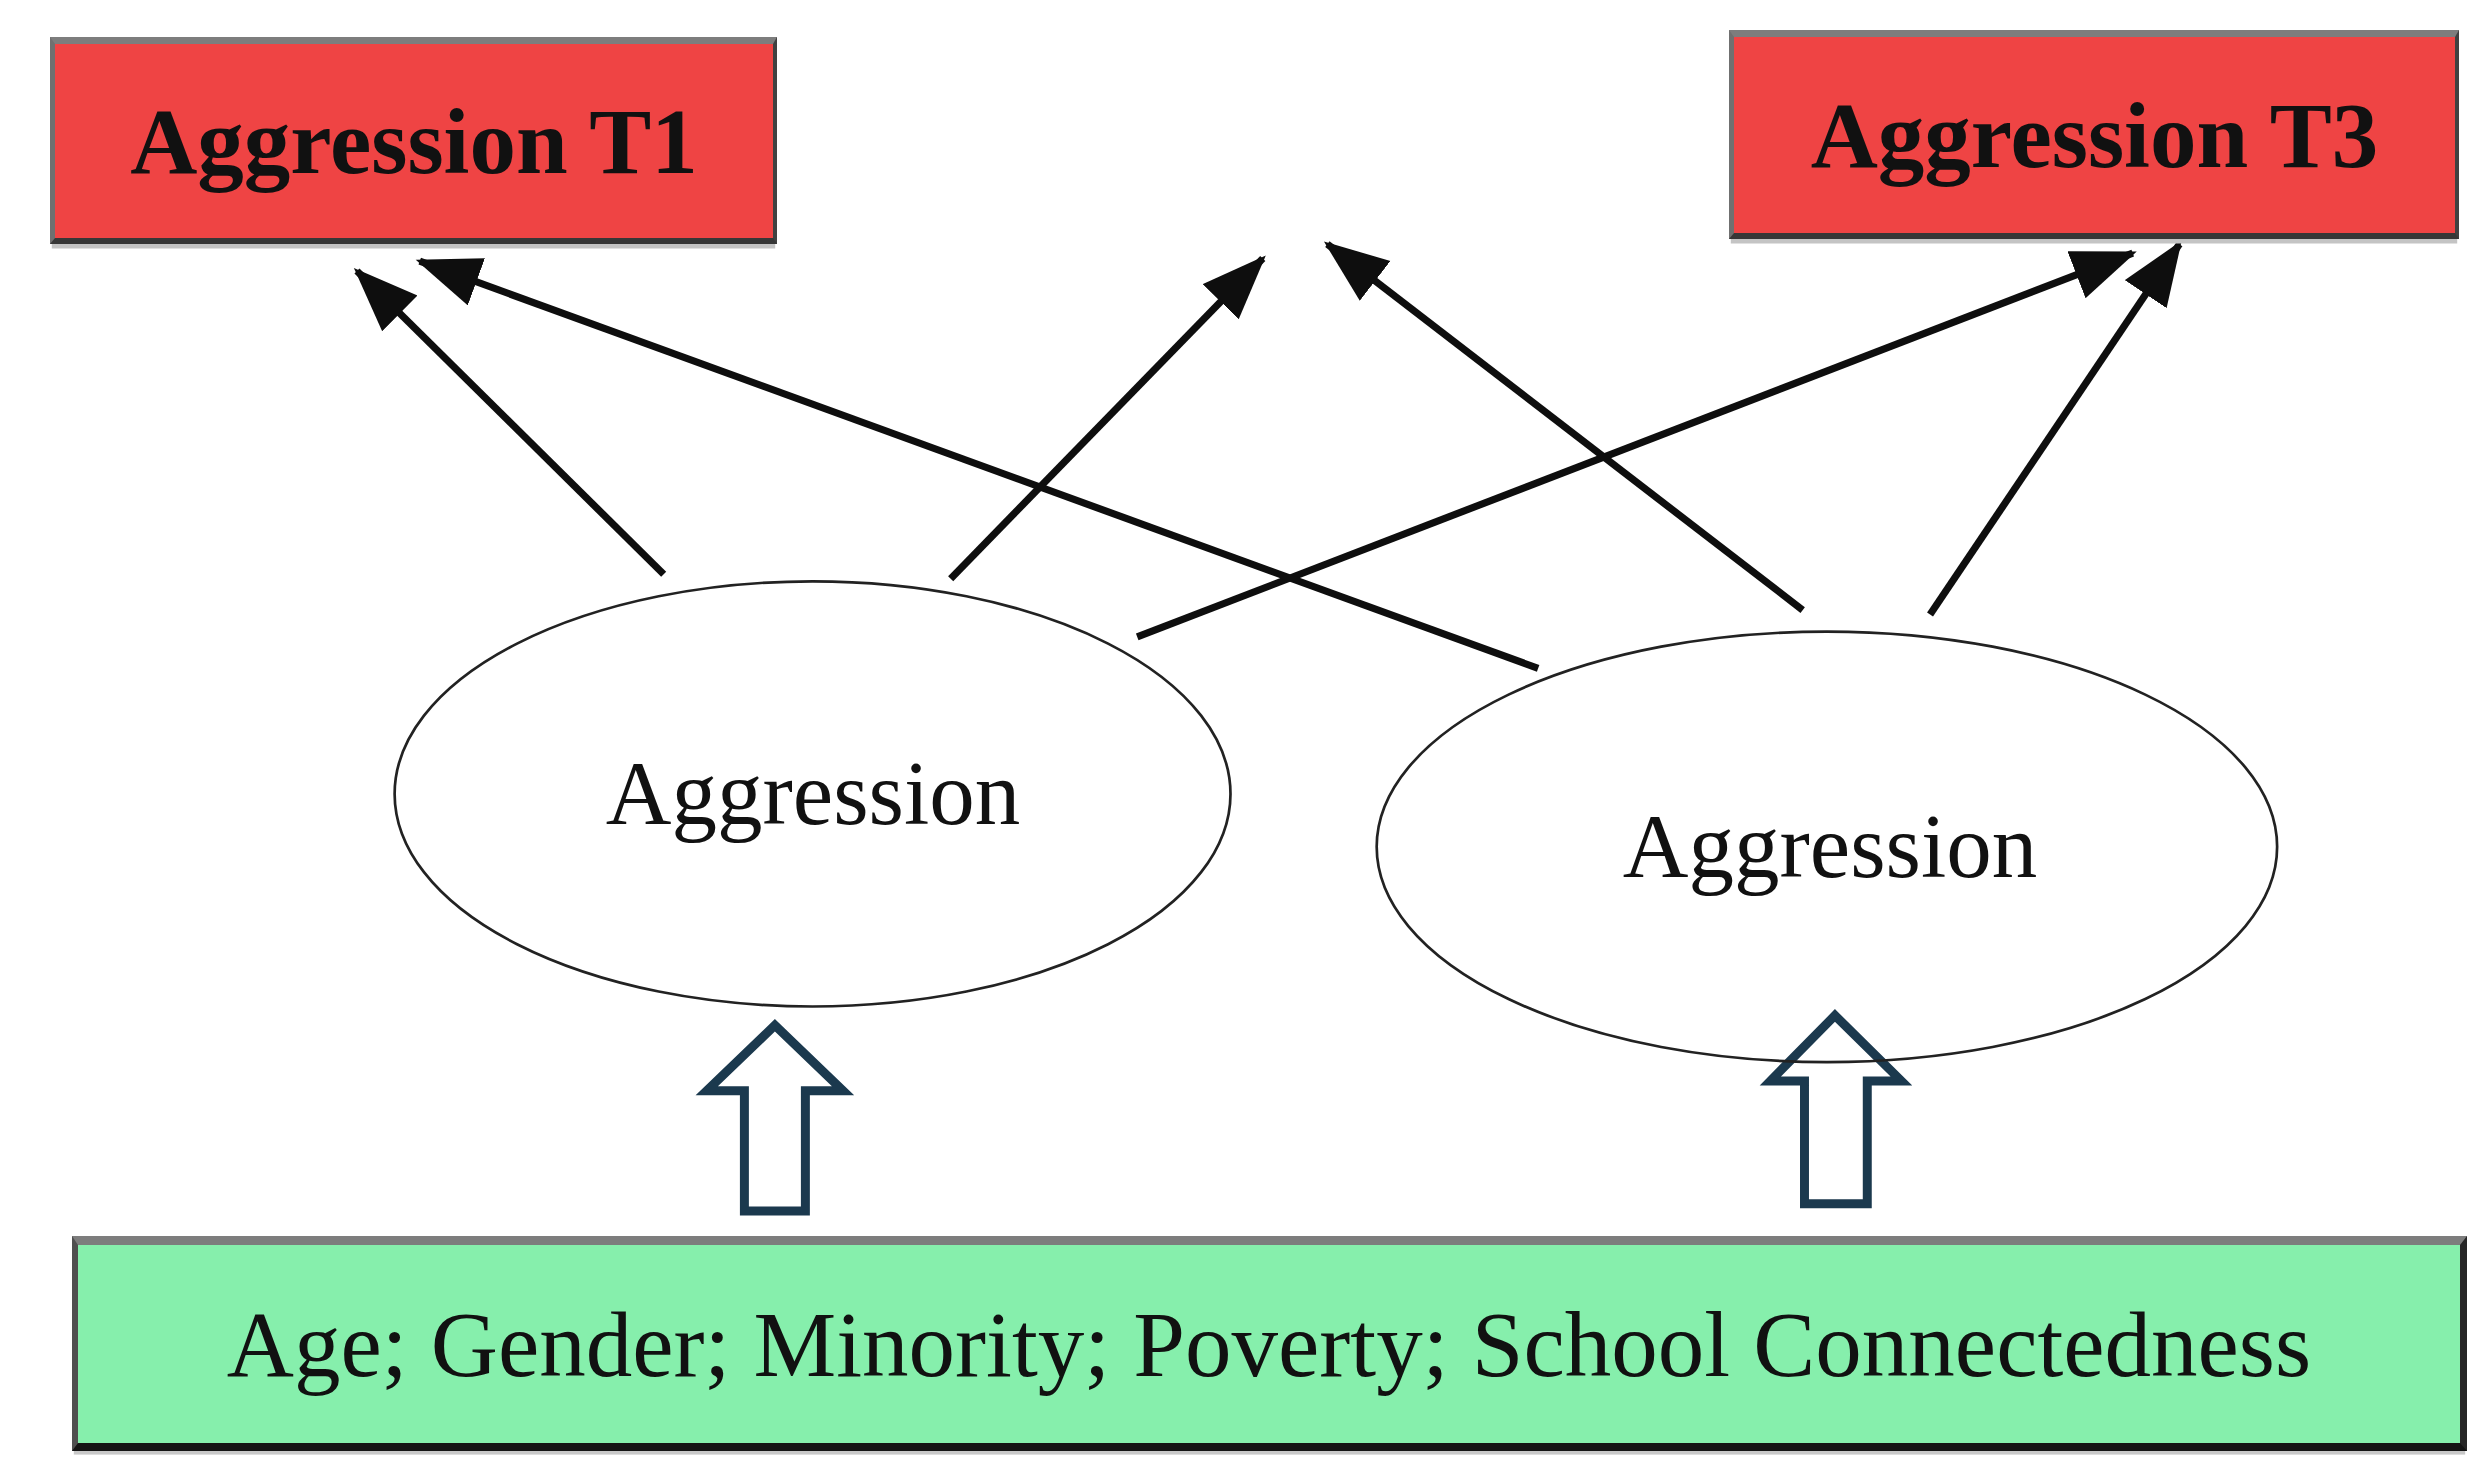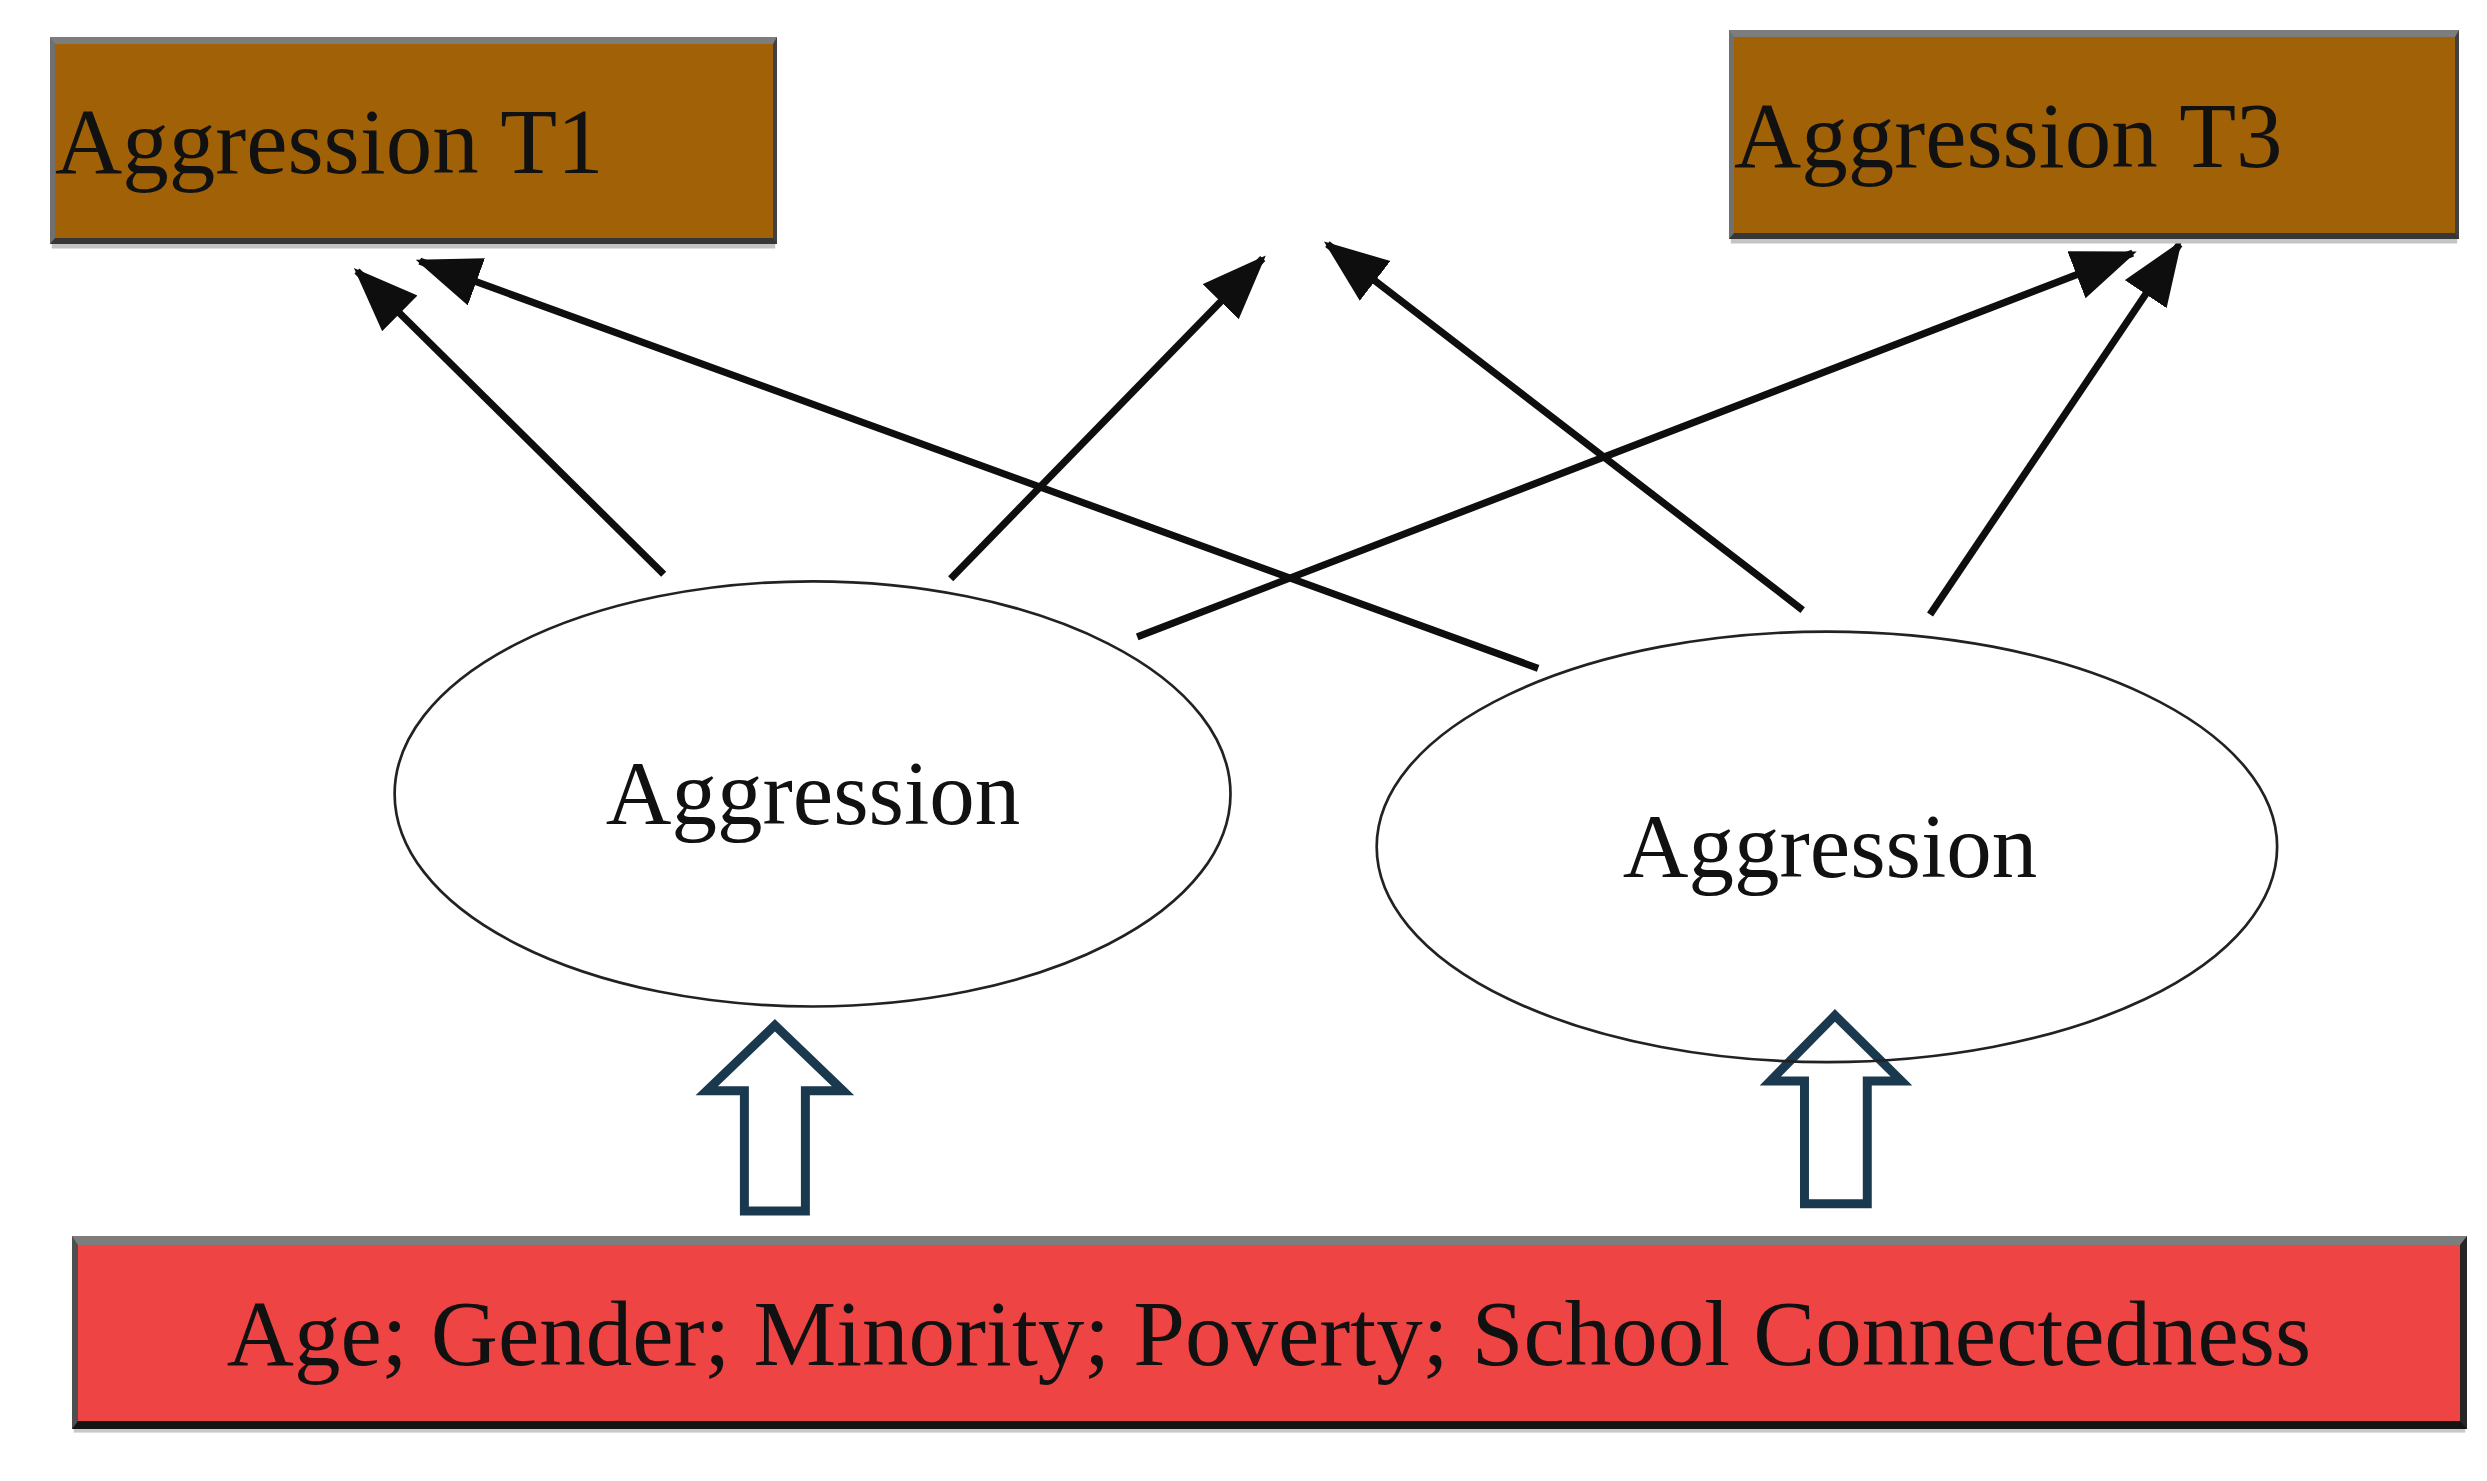--- a/index.html
+++ b/index.html
@@ -17,31 +17,32 @@
     overflow: hidden;
   }
   #wires {
     position: absolute;
     left: 0; top: 0;
     width: 2487px;
     height: 1482px;
   }
   .obs-box {
     position: absolute;
-    background: #a16207;
+    background: #ef4444;
     border-top: 7.2px solid #7d7d7d;
     border-left: 5.4px solid #707070;
     border-right: 4.5px solid #414141;
     border-bottom: 6.3px solid #373737;
     box-shadow: 0 6.3px 0 -1.8px #c4c4c4;
     display: flex;
     align-items: center;
-    justify-content: flex-start;
+    justify-content: center;
     font-size: 93px;
     white-space: nowrap;
+    font-weight: bold;
   }
   #box-t1 { left: 50px;   top: 37px; width: 718px; height: 194px; }
   #box-t2 { left: 908px; top: 30px; width: 709px; height: 192px; }
   #box-t3 { left: 1729px; top: 30px; width: 721px; height: 196px; }
 
   .latent-label {
     position: absolute;
     display: flex;
     flex-direction: column;
     align-items: center;
@@ -52,23 +53,23 @@
     white-space: nowrap;
   }
   #label-initial { left: 499px;  top: 659px; width: 628px; height: 269px; }
   #label-change  { left: 1516px; top: 712px; width: 628px; height: 269px; }
 
   #cov-box {
     position: absolute;
     left: 72px;
     top: 1236px;
     width: 2395px;
-    height: 193px;
+    height: 215px;
     box-sizing: border-box;
-    background: #ef4444;
+    background: #86efac;
     border-top: 9px solid #7d7d7d;
     border-left: 6.3px solid #4f4f4f;
     border-right: 7.2px solid #262626;
     border-bottom: 8px solid #141414;
     box-shadow: 0 5.4px 0 -1.8px #c8c8c8;
     display: flex;
     align-items: center;
     justify-content: center;
     font-size: 93px;
     white-space: nowrap;

